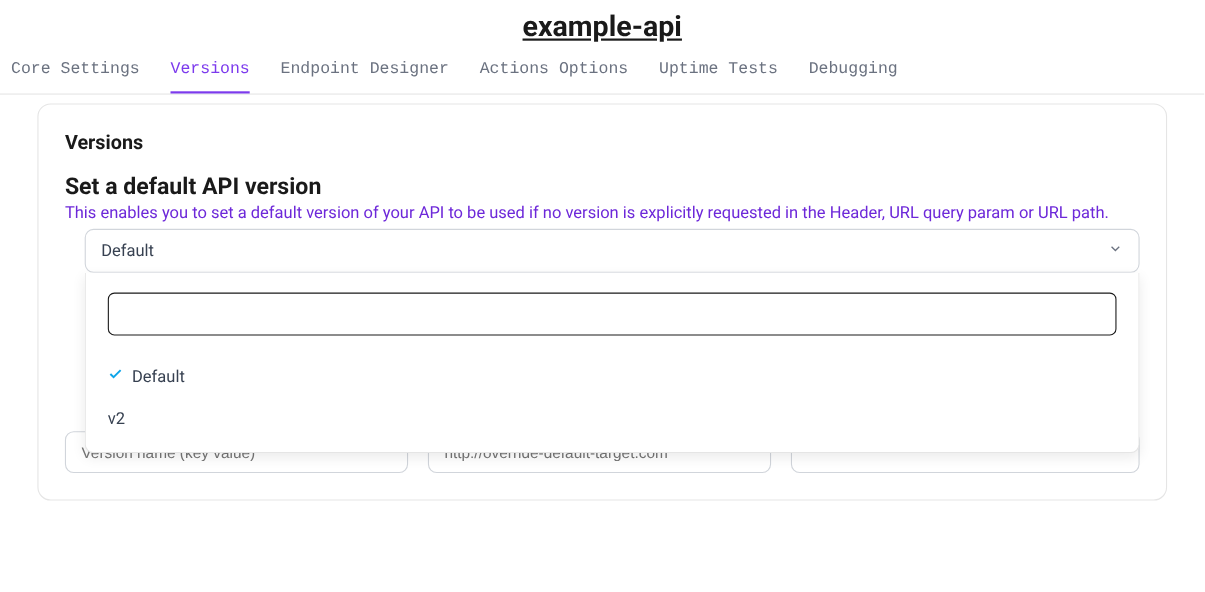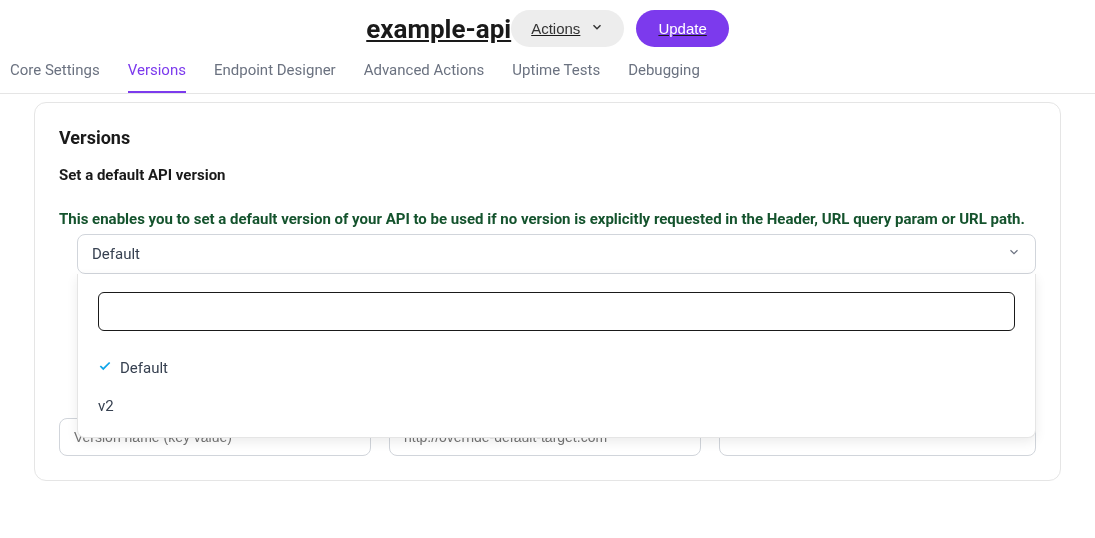--- a/index.html
+++ b/index.html
@@ -63,20 +63,21 @@
       gap: 28px;
       padding: 14px 10px 0 10px;
       border-bottom: 1px solid #e5e5e5;
     }
     .tab {
       font-size: 15px;
       color: #6b7280;
       padding-bottom: 12px;
       cursor: pointer;
       border-bottom: 2px solid transparent;
+      font-family: Liberation Mono, monospace;
     }
     .tab.active {
       color: #7c3aed;
       border-bottom: 2px solid #7c3aed;
     }
     .content-wrapper {
       padding: 0 10px;
     }
     .card {
       margin: 8px 24px 0 24px;
@@ -94,30 +95,29 @@
     .info-box {
       background: #e0f2fe;
       border-radius: 10px;
       padding: 18px 24px;
       font-size: 15px;
       color: #374151;
       line-height: 1.5;
       margin-bottom: 26px;
     }
     .sub-title {
-      font-size: 15px;
+      font-size: 21px;
       font-weight: 700;
       color: #1a1a1a;
-      margin-bottom: 26px;
+      margin-bottom: 2px;
     }
     .sub-desc {
       font-size: 15px;
-      color: #14532d;
+      color: #6d28d9;
       margin-bottom: 6px;
-      font-weight: bold;
     }
     .field-label {
       font-size: 15px;
       font-weight: 600;
       color: #1a1a1a;
       margin-bottom: 8px;
     }
     .select-wrapper {
       position: relative;
       margin-left: 18px;
@@ -202,38 +202,27 @@
     .chev-svg {
       width: 14px;
       height: 14px;
     }
   </style>
 </head>
 <body>
 
 <div class="header">
   <h1 class="page-title">example-api</h1>
-  <div class="header-actions">
-    <button class="actions-button">
-      <span>Actions</span>
-      <span class="chev">
-        <svg class="chev-svg" viewBox="0 0 24 24" fill="none" stroke="#333" stroke-width="2.5">
-            <polyline points="6 9 12 15 18 9"></polyline>
-          </svg>
-      </span>
-    </button>
-    <button class="update-button">Update</button>
-  </div>
 </div>
 
 <div class="tabs">
   <div class="tab">Core Settings</div>
   <div class="tab active">Versions</div>
   <div class="tab">Endpoint Designer</div>
-  <div class="tab">Advanced Actions</div>
+  <div class="tab">Actions Options</div>
   <div class="tab">Uptime Tests</div>
   <div class="tab">Debugging</div>
 </div>
 
 <div class="content-wrapper">
   <div class="card">
     <h2 class="section-title">Versions</h2>
 
 
     <h3 class="sub-title">Set a default API version</h3>

